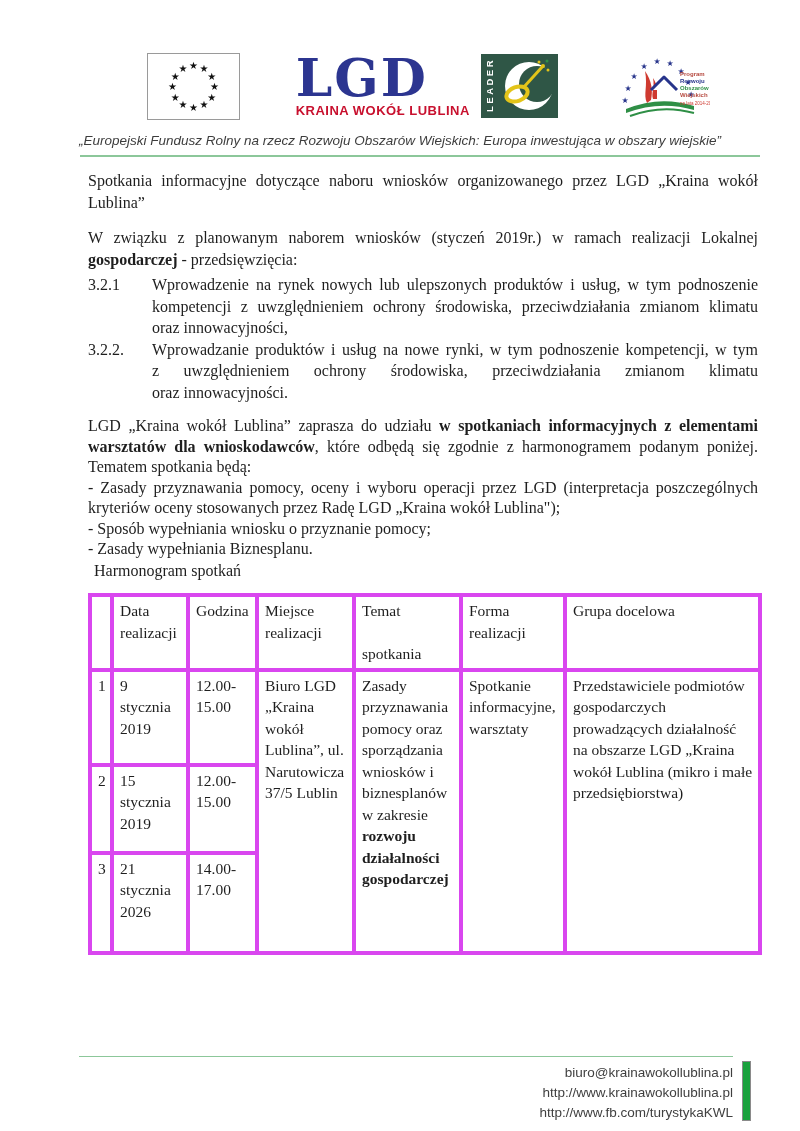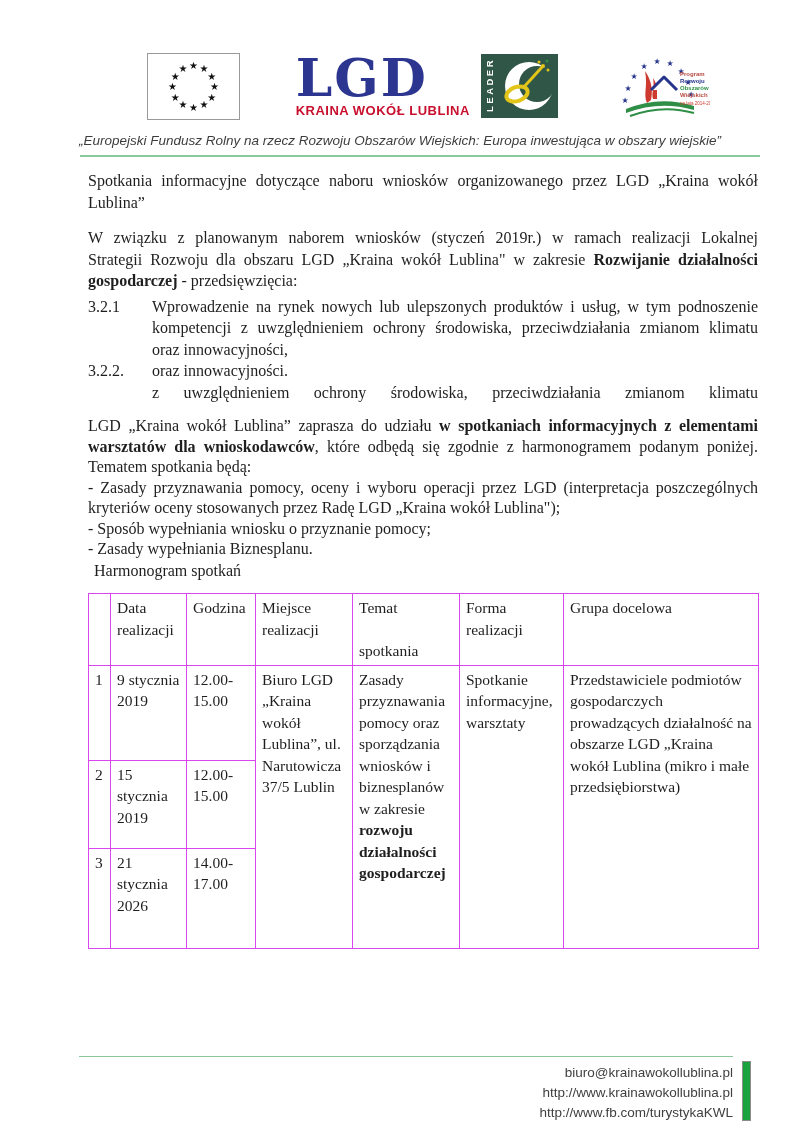--- a/index.html
+++ b/index.html
@@ -38,21 +38,21 @@
   .list-item { display:flex;gap:12px; }
   .list-item .num { width:52px; flex:0 0 52px; }
   .list-item .item-body { flex:1; }
   .invite { margin-top:13px; line-height:20.5px; }
   .schedule-heading { padding-left:6px; font-size:16px; }
   
   table.schedule {
     margin-top:12px; border-collapse:collapse; width:670px; table-layout:fixed;
   }
   table.schedule th, table.schedule td {
-    border:1px solid #d946ef; font-weight:normal; font-size:15.5px; line-height:21.5px;
+    border:4px solid #d946ef; font-weight:normal; font-size:15.5px; line-height:21.5px;
     vertical-align:top; text-align:left; padding:3px 5px 3px 6px; overflow:hidden;
   }
   table.schedule thead tr { height:70px; }
   tr.r1 { height:95px; } tr.r2 { height:88px; } tr.r3 { height:100px; }
   td.no-cell { padding:3px 2px 3px 4px; }
   td.mid { text-align:center; vertical-align:middle; }
   
   .footer { position:absolute; left:79px; top:1056px; width:678px; }
   .footer-rule { width:654px; border-top:1.5px solid #8cc79a; }
   .footer-links {
@@ -143,38 +143,38 @@
 
   <div class="content">
 
     <div class="para-1">
         <div class="ln fill">Spotkania informacyjne dotyczące naboru wniosków organizowanego przez LGD „Kraina wokół</div>
         <div class="ln">Lublina”</div>
       </div>
 
     <div class="para-2">
         <div class="ln fill">W związku z planowanym naborem wniosków (styczeń 2019r.) w ramach realizacji Lokalnej</div>
-        <div class="ln fill">Strategii Rozwoju dla obszaru LGD „Kraina wokół Lublina"  w zakresie  <b>Rozwijanie działalności</b></div>
         <div class="ln"><b>gospodarczej</b> - przedsięwzięcia:</div>
       </div>
 
     <div class="num-list">
       <div class="list-item">
         <div class="num">3.2.1</div>
         <div class="item-body">
             <div class="ln fill">Wprowadzenie na rynek nowych lub ulepszonych produktów i usług, w tym podnoszenie</div>
             <div class="ln fill">kompetencji z uwzględnieniem ochrony środowiska, przeciwdziałania zmianom klimatu</div>
             <div class="ln">oraz innowacyjności,</div>
           </div>
       </div>
       <div class="list-item">
         <div class="num">3.2.2.</div>
         <div class="item-body">
+            <div class="ln fill">Wprowadzanie produktów i usług na nowe rynki, w tym podnoszenie kompetencji, w tym</div>
+            <div class="ln fill">z uwzględnieniem ochrony środowiska, przeciwdziałania zmianom klimatu</div>
             <div class="ln">oraz innowacyjności.</div>
-            <div class="ln fill">z uwzględnieniem ochrony środowiska, przeciwdziałania zmianom klimatu</div>
           </div>
       </div>
     </div>
 
     <div class="invite">
         <div class="ln fill">LGD „Kraina wokół Lublina” zaprasza do udziału <b>w spotkaniach informacyjnych z elementami</b></div>
         <div class="ln fill"><b>warsztatów dla wnioskodawców</b>, które odbędą się zgodnie z harmonogramem podanym poniżej.</div>
         <div class="ln">Tematem spotkania będą:</div>
         <div class="ln fill">- Zasady przyznawania pomocy, oceny i wyboru operacji przez LGD (interpretacja poszczególnych</div>
         <div class="ln">kryteriów oceny stosowanych przez Radę LGD „Kraina wokół Lublina");</div>

